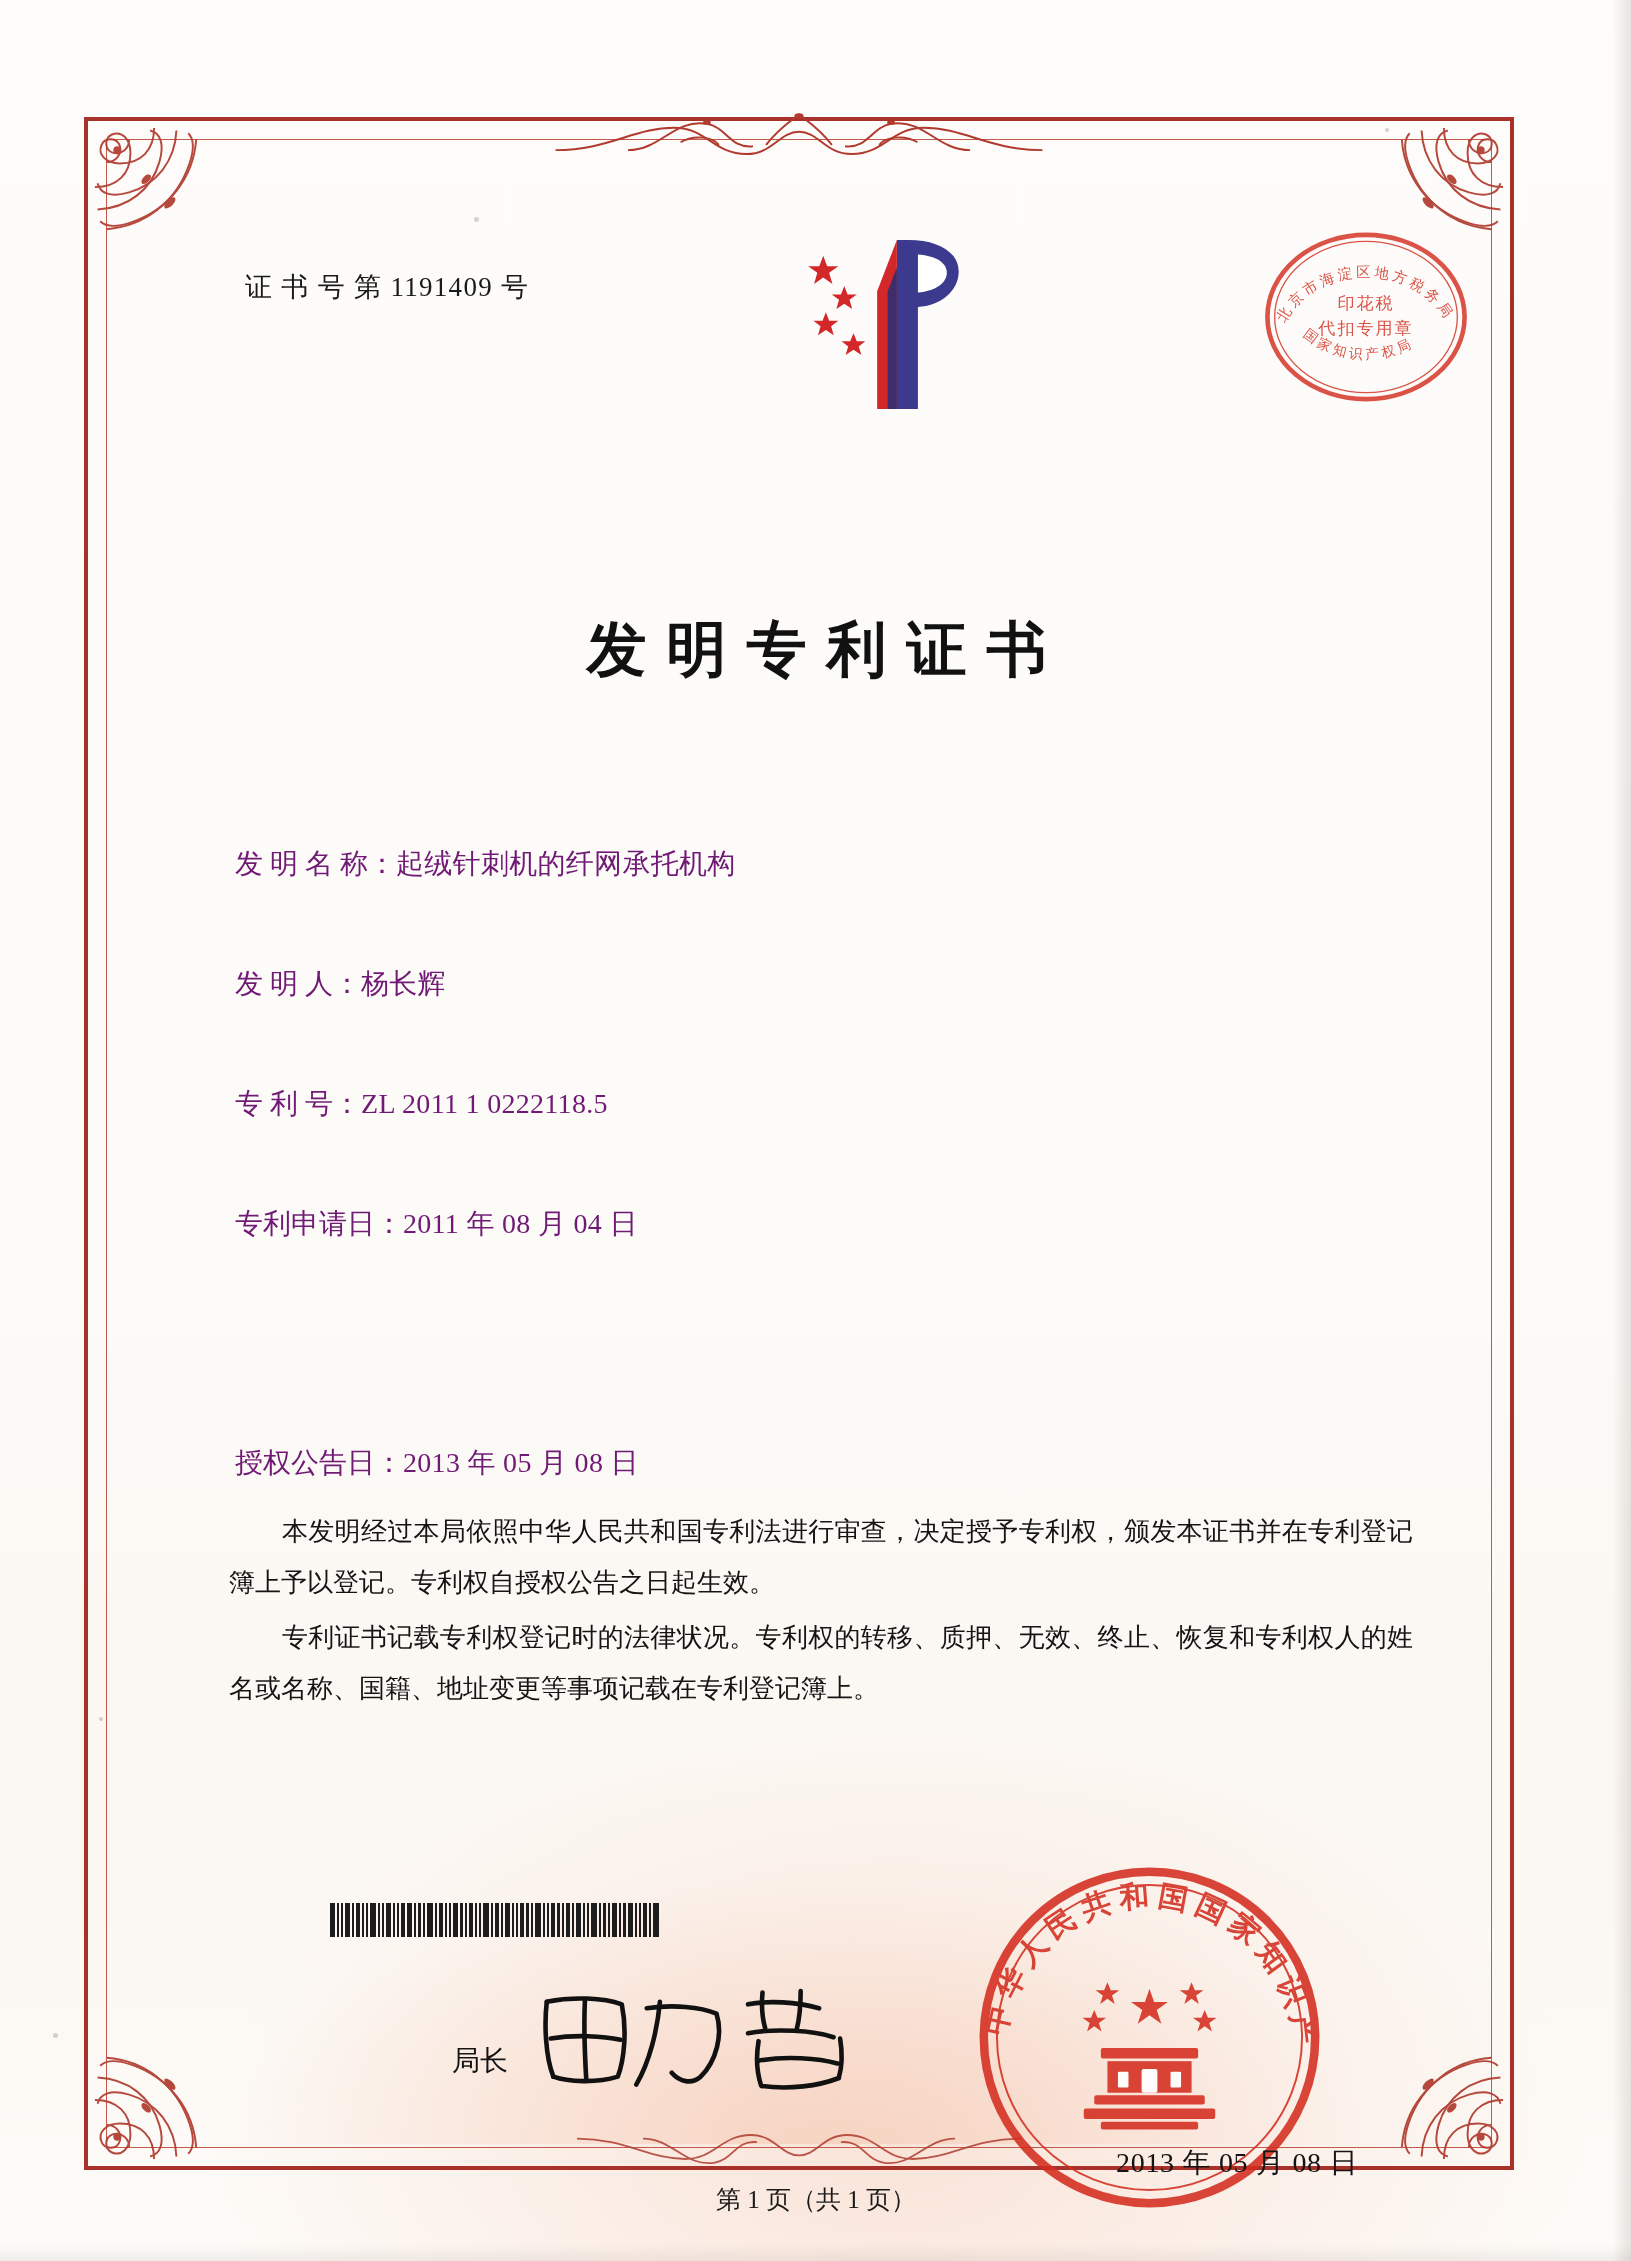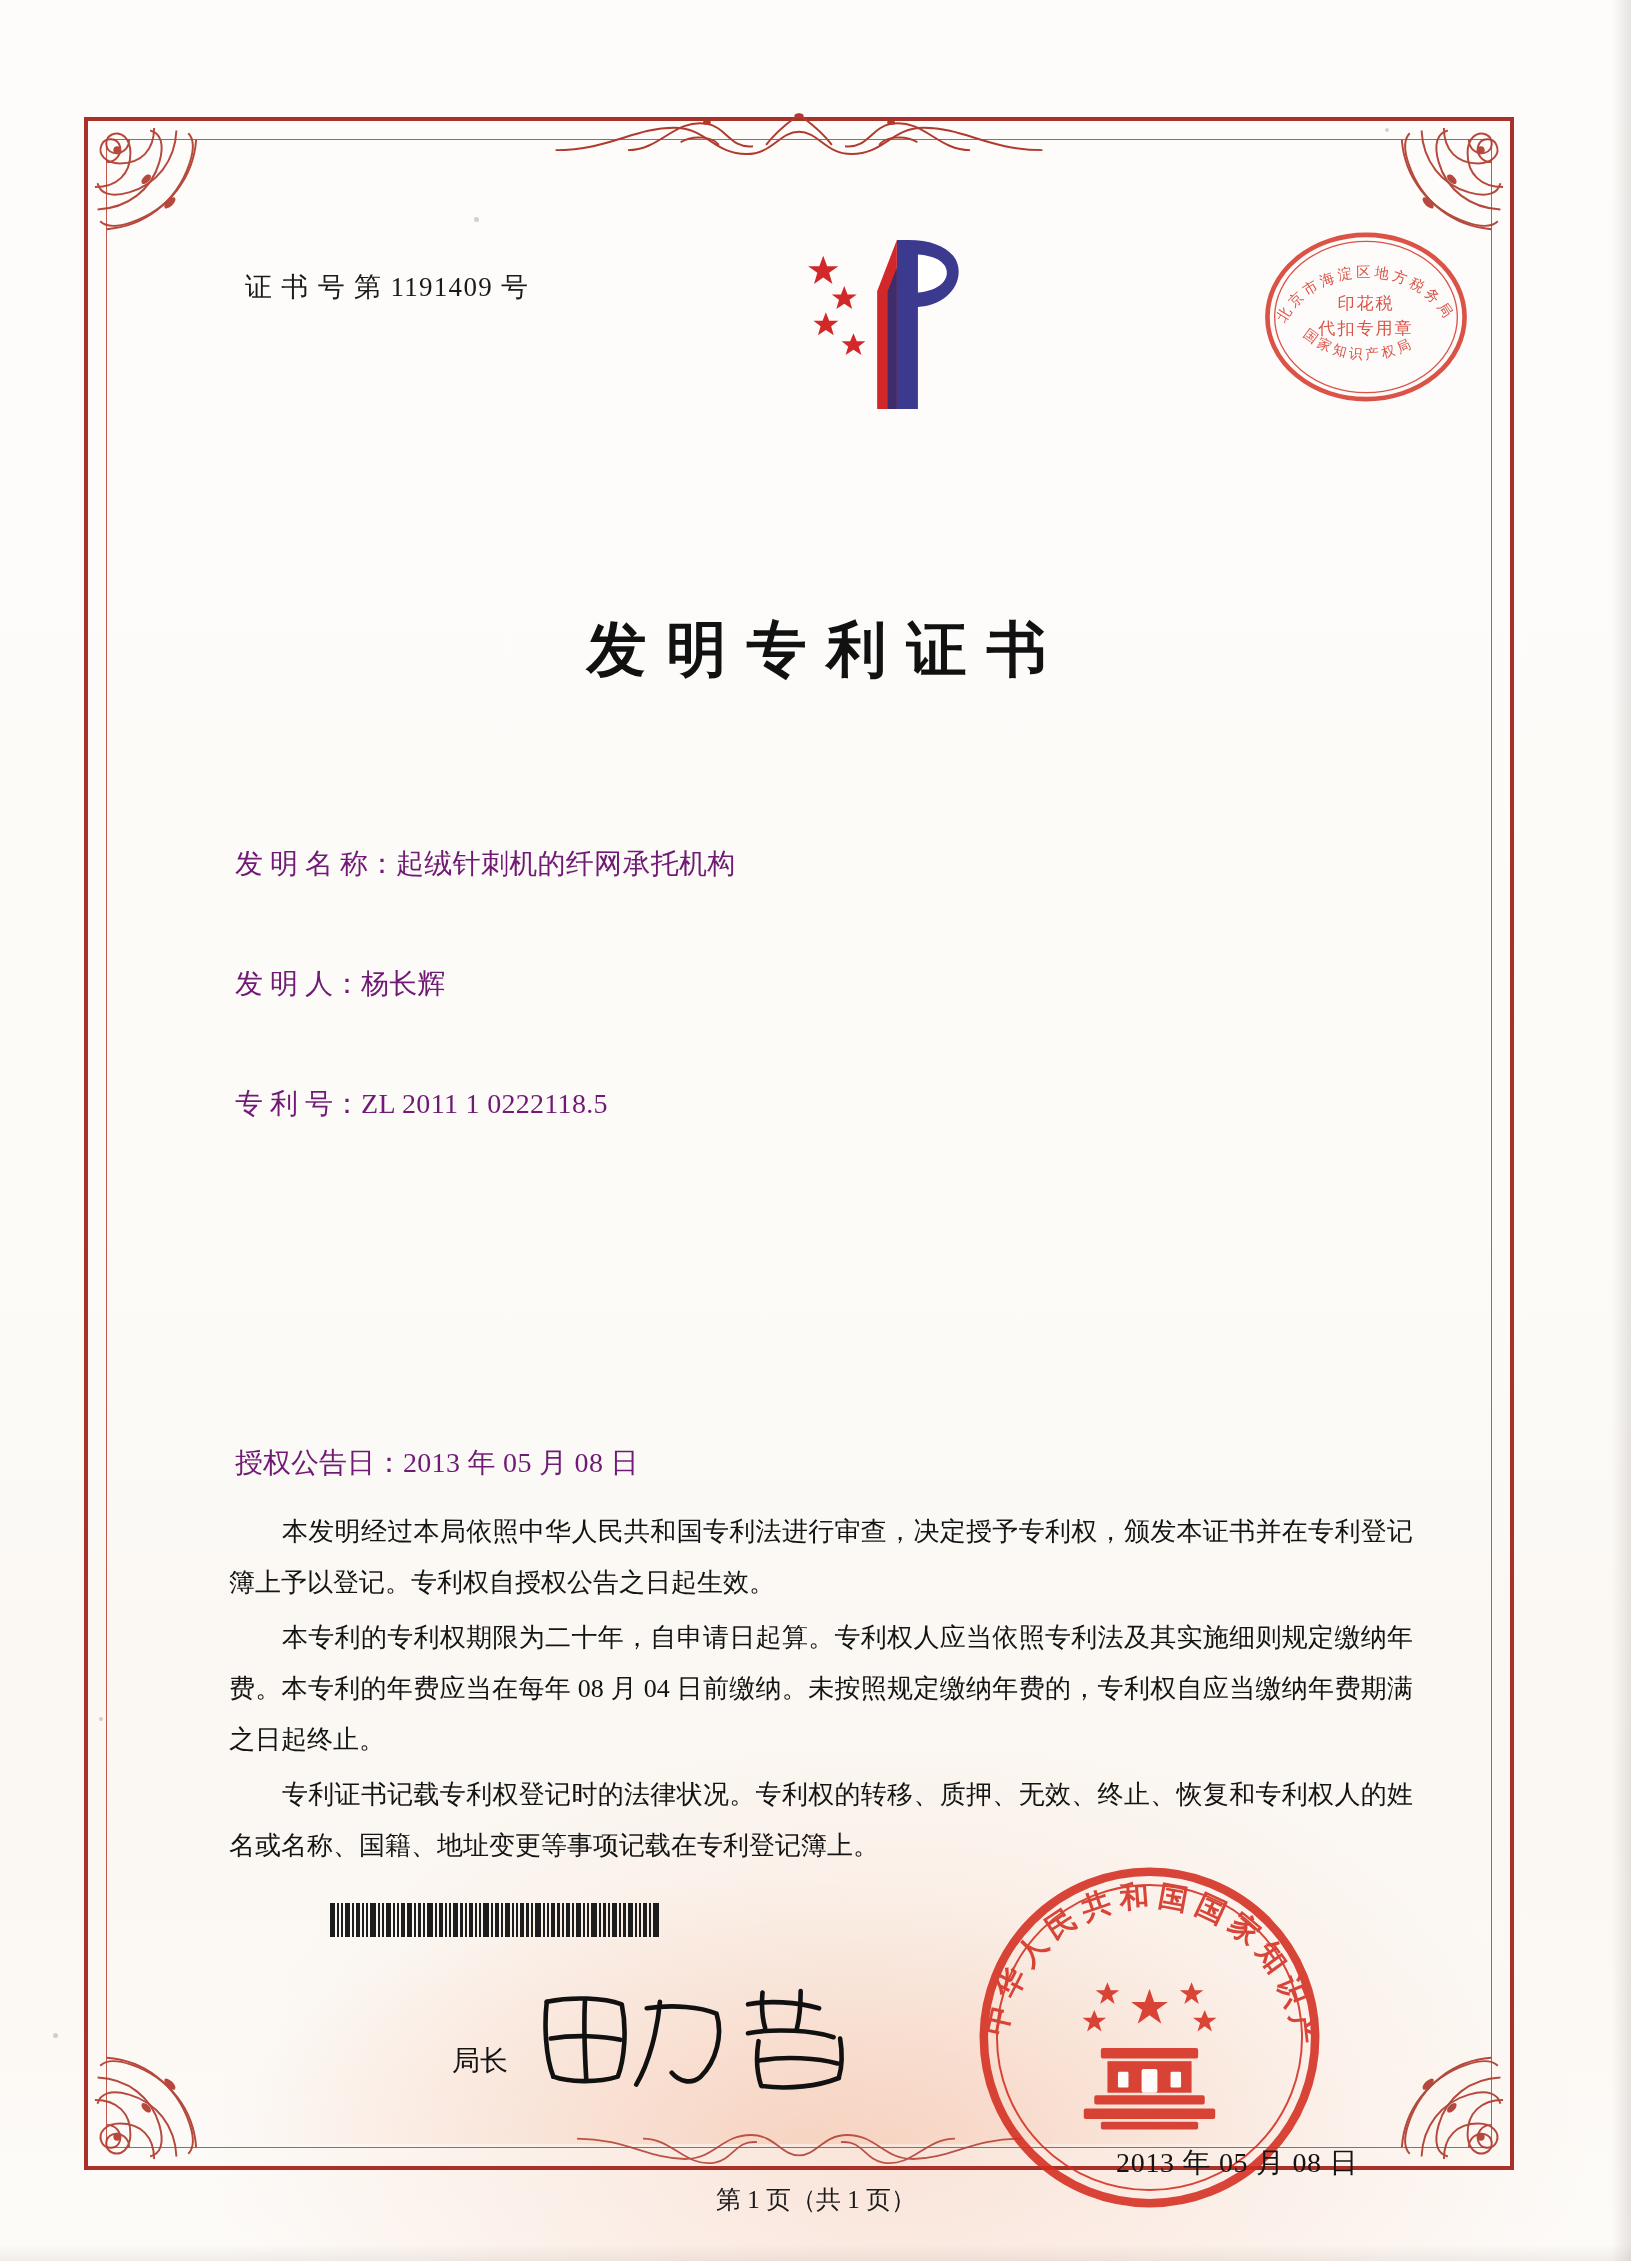--- a/index.html
+++ b/index.html
@@ -396,27 +396,29 @@
 
     <div class="field" id="f-name">
       <span class="lbl">发 明 名 称：</span><span class="val">起绒针刺机的纤网承托机构</span>
     </div>
     <div class="field" id="f-inventor">
       <span class="lbl">发     明     人：</span><span class="val">杨长辉</span>
     </div>
     <div class="field" id="f-patentno">
       <span class="lbl">专     利     号：</span><span class="val">ZL 2011 1 0222118.5</span>
     </div>
+    <div class="field" id="f-appdate">
+      <span class="lbl">专利申请日：</span><span class="val">2011 年 08 月 04 日</span>
+    </div>
     <div class="field" id="f-grantdate">
       <span class="lbl">授权公告日：</span><span class="val">2013 年 05 月 08 日</span>
     </div>
 
     <div id="body-text">
       <p>本发明经过本局依照中华人民共和国专利法进行审查，决定授予专利权，颁发本证书并在专利登记簿上予以登记。专利权自授权公告之日起生效。</p>
-      <p>本专利的专利权期限为二十年，自申请日起算。专利权人应当依照专利法及其实施细则规定缴纳年费。本专利的年费应当在每年 08 月 04 日前缴纳。未按照规定缴纳年费的，专利权自应当缴纳年费期满之日起终止。</p>
       <p>专利证书记载专利权登记时的法律状况。专利权的转移、质押、无效、终止、恢复和专利权人的姓名或名称、国籍、地址变更等事项记载在专利登记簿上。</p>
     </div>
 
     <div id="barcode">
       <i style="width:4.6px"></i>
         <i style="width:2px"></i>
         <i style="width:2px"></i>
         <i style="width:5.3px"></i>
       <i style="width:2px"></i>
         <i style="width:4px"></i>

